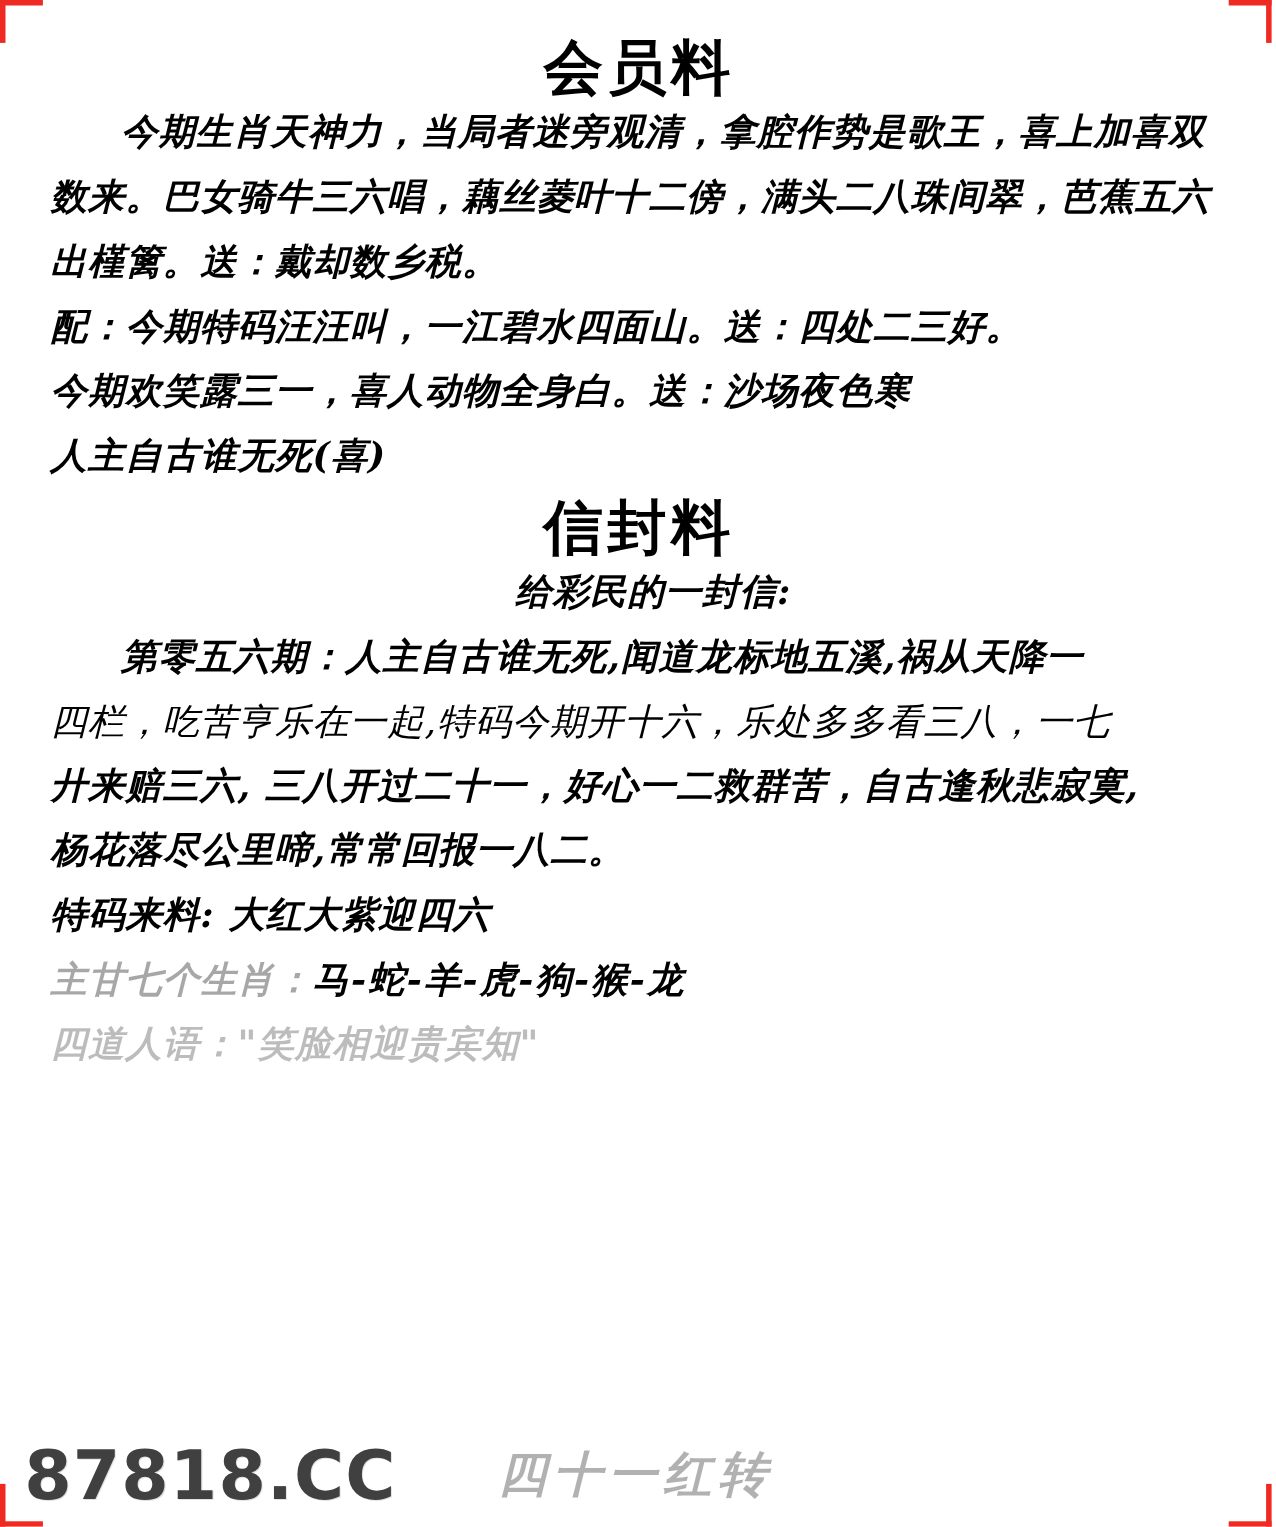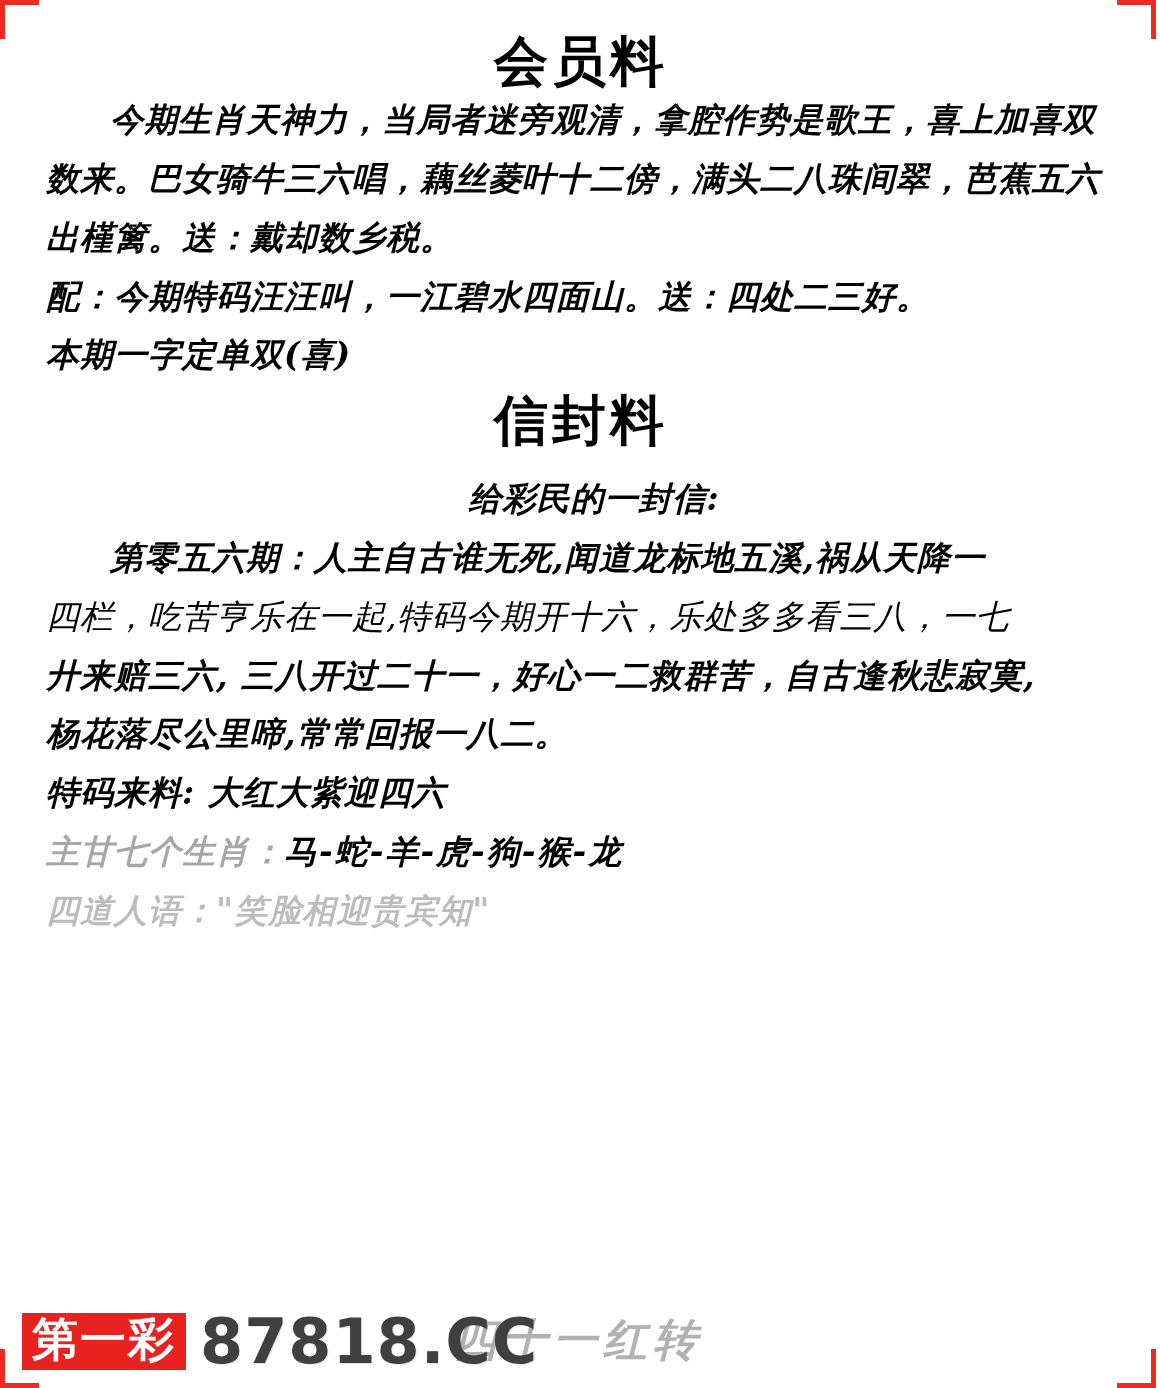--- a/index.html
+++ b/index.html
@@ -25,21 +25,21 @@
   .title {
     text-align: center;
     font-family: "DejaVu Serif", serif;
     font-weight: bold;
     font-size: 54px;
     letter-spacing: 4px;
     line-height: 1.1;
     margin: 0;
   }
   .title-1 { margin-top: 18px; }
-  .title-2 { margin-top: 6px; margin-bottom: 20px; }
+  .title-2 { margin-top: 6px; margin-bottom: 0; }
   .para {
     font-size: 33px;
     line-height: 1.78;
     letter-spacing: 1px;
     margin: 0;
     font-family: "DejaVu Serif", serif;
     font-style: italic;
     font-weight: 600;
   }
   .para.indent { text-indent: 64px; }
@@ -114,36 +114,36 @@
   <div class="corner tl"></div>
   <div class="corner tr"></div>
   <div class="corner bl"></div>
   <div class="corner br"></div>
 
   <h1 class="title title-1">会员料</h1>
 
   <div class="block">
     <p class="para indent">今期生肖天神力，当局者迷旁观清，拿腔作势是歌王，喜上加喜双数来。巴女骑牛三六唱，藕丝菱叶十二傍，满头二八珠间翠，芭蕉五六出槿篱。送：戴却数乡税。</p>
     <p class="para">配：今期特码汪汪叫，一江碧水四面山。送：四处二三好。</p>
-    <p class="para">本期一字定单双(喜)</p>
+    <p class="para">今期欢笑露三一，喜人动物全身白。送：沙场夜色寒</p>
+    <p class="para">人主自古谁无死(喜)</p>
   </div>
 
   <h1 class="title title-2">信封料</h1>
 
   <div class="block">
     <p class="para small-indent">给彩民的一封信:</p>
     <p class="para indent">第零五六期：人主自古谁无死,闻道龙标地五溪,祸从天降一</p>
     <p class="para bold-run">四栏，吃苦亨乐在一起,特码今期开十六，乐处多多看三八，一七</p>
     <p class="para">廾来赔三六, 三八开过二十一，好心一二救群苦，自古逢秋悲寂寞,</p>
     <p class="para">杨花落尽公里啼,常常回报一八二。</p>
     <p class="para">特码来料: 大红大紫迎四六</p>
     <p class="para zodiac-line"><span class="faded">主甘七个生肖：</span><span class="zodiac-list">马-蛇-羊-虎-狗-猴-龙</span></p>
     <p class="para faded-more">四道人语："笑脸相迎贵宾知"</p>
   </div>
 
   <div class="bottom-faded">四十一红转</div>
 
   <div class="watermark">
-    <span class="wm-badge">第一彩</span>
     <span class="wm-text">87818.CC</span>
   </div>
 
 </div>
 
 </body></html>

